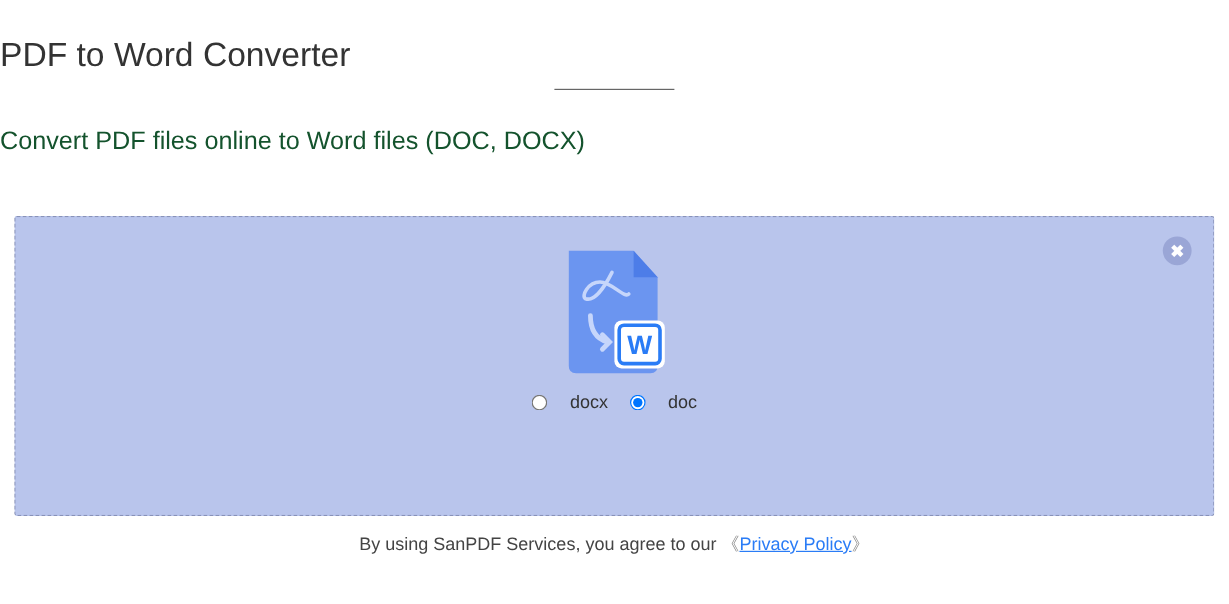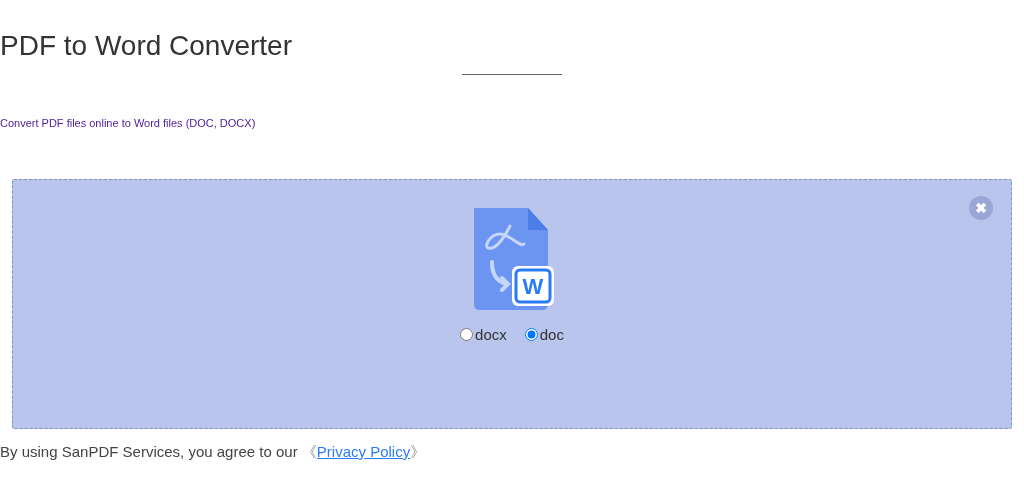--- a/index.html
+++ b/index.html
@@ -20,23 +20,23 @@
       display: inline-block;
       position: relative;
     }
     .title-underline {
       width: 100px;
       height: 1px;
       background: #666;
       margin: 12px auto 0;
     }
     .subtitle {
-      font-size: 11px;
-      color: #4c1d95;
-      margin-top: 42px;
+      font-size: 21px;
+      color: #14532d;
+      margin-top: 31px;
     }
     .dropzone {
       margin: 50px 12px 0 12px;
       background: #b9c5ec;
       border: 1.5px dashed #8892b8;
       border-radius: 2px;
       position: relative;
       padding: 20px 0 20px 0;
       text-align: center;
       height: 250px;
@@ -76,30 +76,30 @@
       margin-top: 12px;
       display: flex;
       justify-content: center;
       gap: 18px;
       font-size: 15px;
       color: #333;
     }
     .radio-row label {
       display: inline-flex;
       align-items: center;
-      gap: 2px;
+      gap: 19px;
       cursor: pointer;
     }
     .radio-row input[type="radio"] {
       width: 13px;
       height: 13px;
       cursor: pointer;
     }
     .footer {
-      text-align: left;
+      text-align: center;
       margin-top: 14px;
       font-size: 15px;
       color: #444;
     }
     .footer a {
       color: #2a7cf6;
       text-decoration: underline;
     }
     .bracket { color: #888; }
   </style>

